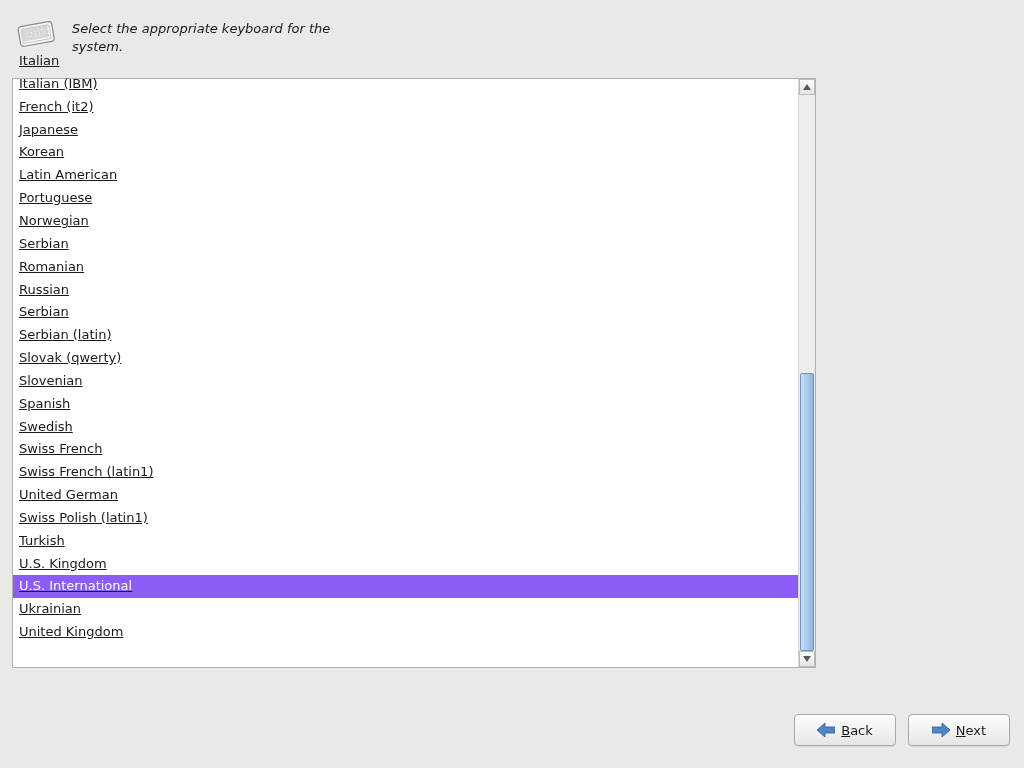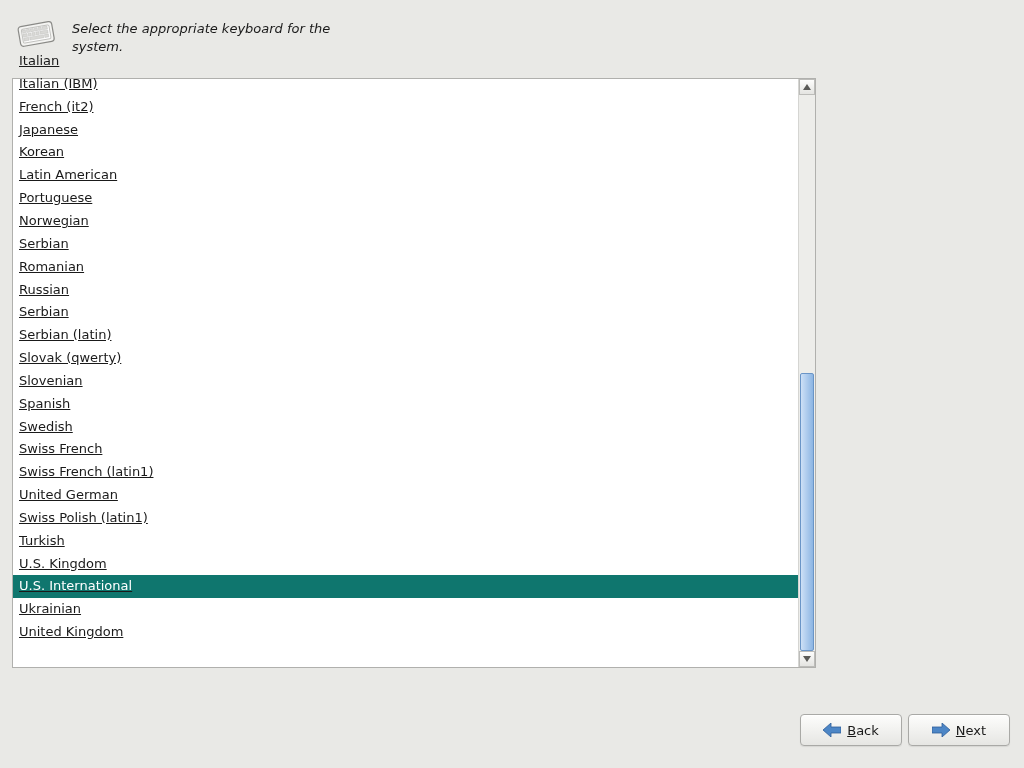--- a/index.html
+++ b/index.html
@@ -61,21 +61,21 @@
   }
   .item {
     height: 22.85px;
     line-height: 22.85px;
     padding-left: 6px;
     font-size: 13px;
     white-space: nowrap;
     cursor: pointer;
   }
   .item.selected {
-    background: #0f766e;
+    background: #8b5cf6;
     color: #ffffff;
   }
 
   
   .scrollbar {
     width: 16px;
     flex: 0 0 16px;
     background: #ededea;
     border-left: 1px solid #d5d5d2;
     display: flex;
@@ -106,21 +106,21 @@
     box-sizing: border-box;
     cursor: pointer;
   }
 
   
   .footer {
     position: absolute;
     right: 14px;
     bottom: 22px;
     display: flex;
-    gap: 6px;
+    gap: 12px;
     text-align: center;
   }
   .btn {
     min-width: 76px;
     height: 30px;
     padding: 0 12px;
     background: linear-gradient(#fdfdfc, #e6e6e3);
     border: 1px solid #a9a9a6;
     border-radius: 4px;
     box-shadow: 0 1px 0 rgba(255,255,255,0.8) inset, 0 1px 1px rgba(0,0,0,0.08);

